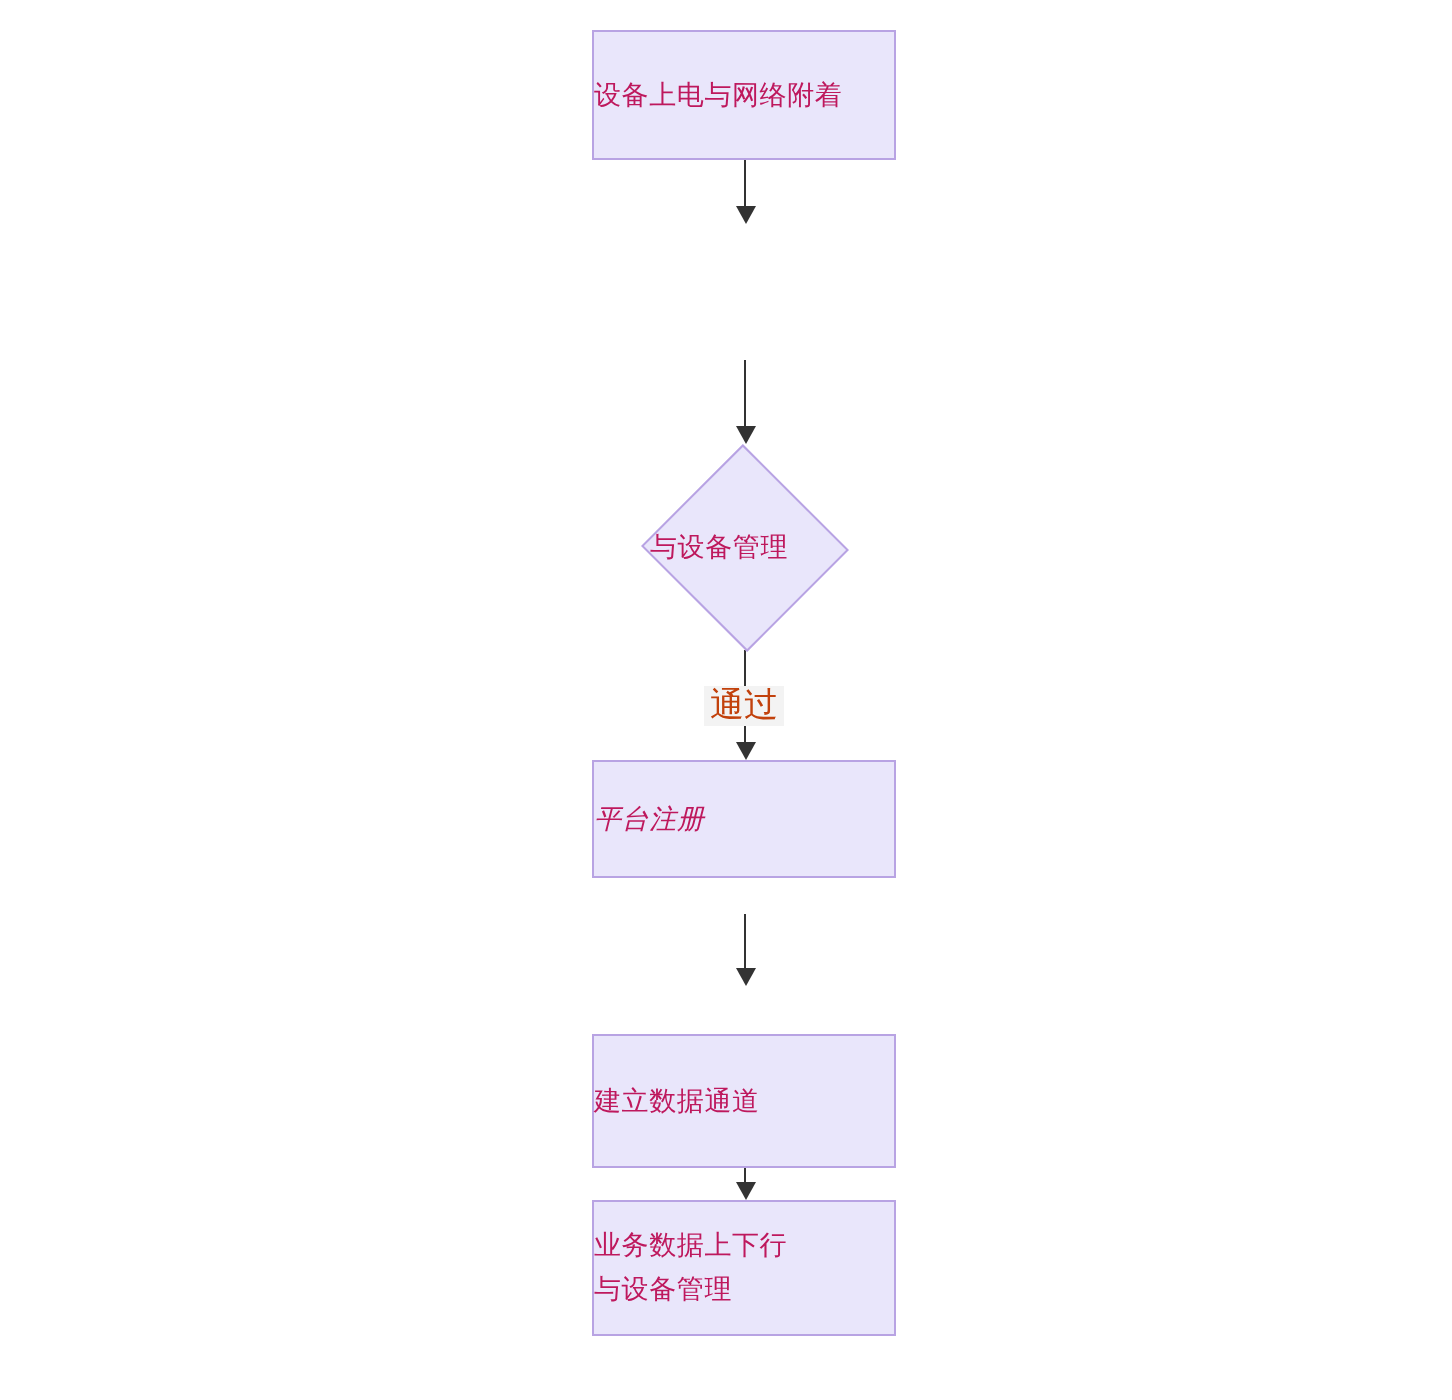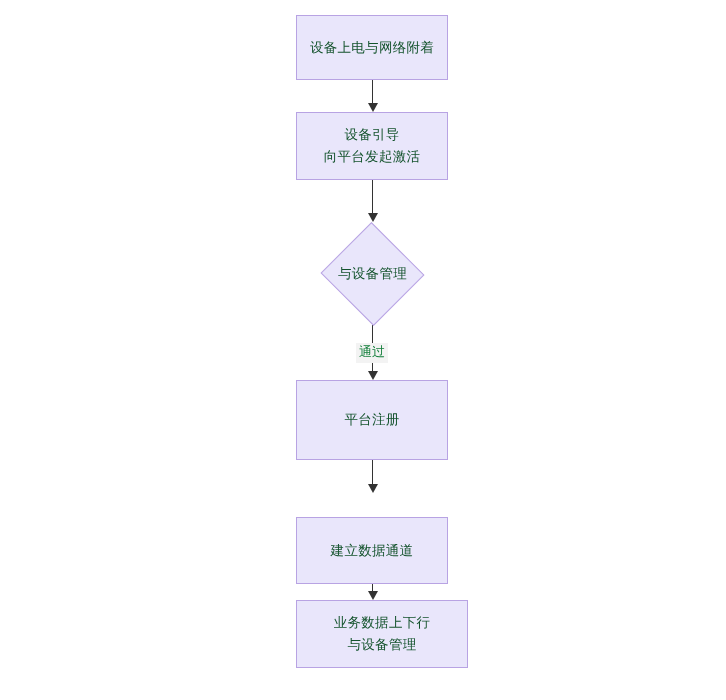--- a/index.html
+++ b/index.html
@@ -22,24 +22,24 @@
     width: 726px;
     height: 700px;
   }
 
   
   .node {
     position: absolute;
     box-sizing: border-box;
     display: flex;
     flex-direction: column;
-    align-items: center;
+    align-items: flex-start;
     justify-content: center;
     text-align: center;
-    color: #14532d;
+    color: #be185d;
     font-size: 13.5px;
     line-height: 22px;
     letter-spacing: 0.3px;
     z-index: 3;
   }
 
   .node.process {
     background: #e9e6fb;
     border: 1px solid #b8a3e3;
   }
@@ -87,27 +87,26 @@
     width: 0;
     height: 0;
     border-left: 5px solid transparent;
     border-right: 5px solid transparent;
     border-top: 9px solid #333333;
   }
   .edge-label {
     position: absolute;
     z-index: 4;
     background: #f3f3f3;
-    color: #15803d;
-    font-size: 13px;
+    color: #c2410c;
+    font-size: 17px;
     line-height: 18px;
     padding: 1px 3px;
     white-space: nowrap;
     transform: translateX(-50%);
-    font-family: Liberation Mono, monospace;
   }
 </style>
 </head>
 <body>
 
 <div id="flowchart-canvas">
 
   <div class="edge" style="left:372px; top:80px; width:1px; height:32px;">
     <div class="edge-stem" style="height:23px;"></div>
     <div class="edge-arrow" style="top:23px;"></div>
@@ -131,36 +130,32 @@
 
   <div class="edge" style="left:372px; top:560px; width:1px; height:40px;">
     <div class="edge-stem" style="height:31px;"></div>
     <div class="edge-arrow" style="top:31px;"></div>
   </div>
 
   <div class="node process" style="left:296px; top:15px; width:152px; height:65px;">
     <span class="node-line">设备上电与网络附着</span>
   </div>
 
-  <div class="node process" style="left:296px; top:112px; width:152px; height:68px;">
-    <span class="node-line">设备引导</span>
-    <span class="node-line">向平台发起激活</span>
-  </div>
 
   <div class="node decision" style="left:325px; top:222px; width:95px; height:103px;">
     <div class="diamond-shape"></div>
     <span class="node-line diamond-label">与设备管理</span>
   </div>
 
-  <div class="node process" style="left:296px; top:380px; width:152px; height:80px;">
+  <div class="node process" style="left:296px; top:380px; width:152px; height:59px;font-style:italic;">
     <span class="node-line">平台注册</span>
   </div>
 
   <div class="node process" style="left:296px; top:493px; width:152px; height:67px;margin-top:24px;">
     <span class="node-line">建立数据通道</span>
   </div>
 
-  <div class="node process" style="left:296px; top:600px; width:172px; height:68px;">
+  <div class="node process" style="left:296px; top:600px; width:152px; height:68px;">
     <span class="node-line">业务数据上下行</span>
     <span class="node-line">与设备管理</span>
   </div>
 
 </div>
 
 </body></html>

